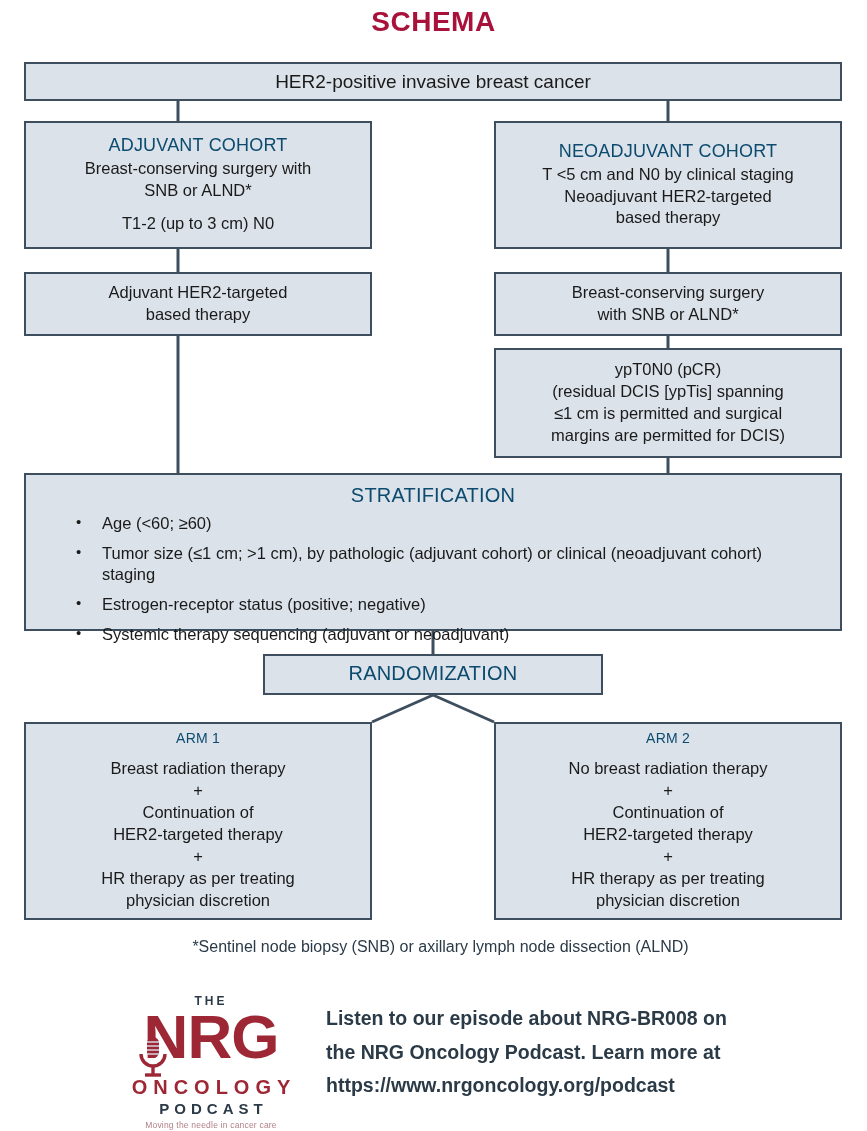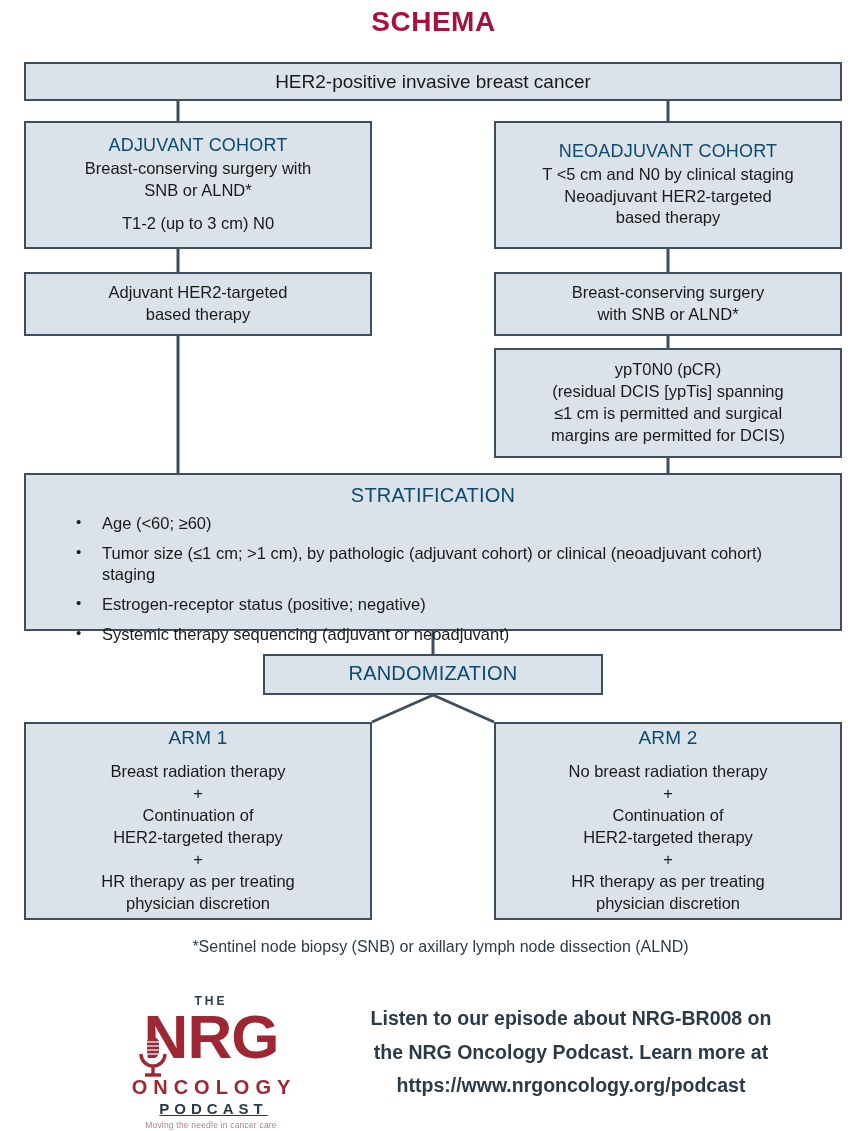--- a/index.html
+++ b/index.html
@@ -86,21 +86,21 @@
   #strat-list li:before {
     content: "\2022";
     position: absolute;
     left: 4px;
     top: -1px;
     font-size: 15px;
     color: #1a1a1a;
   }
   .node .hdr { margin-bottom: 2px; }
   #n-adj .hdr, #n-neo .hdr { font-size: 18px; }
-  #n-arm1 .hdr, #n-arm2 .hdr { font-size: 19px; margin-bottom: 12px; }
+  #n-arm1 .hdr, #n-arm2 .hdr { font-size: 14px; margin-bottom: 12px; }
   .gap { height: 11px; }
   #n-top .ln { font-size: 19px; }
   .body-ln { line-height: 1.33; }
   .plus { line-height: 1.33; }
 
   
   #footnote {
     position: absolute;
     left: 0; top: 938px;
     width: 867px;
@@ -127,21 +127,21 @@
     margin-left: 118px;
     flex: none;
   }
   #promo {
     margin-left: 22px;
     margin-top: 10px;
     font-size: 19.5px;
     font-weight: bold;
     color: #2b3a47;
     line-height: 1.72;
-    text-align: center;
+    text-align: left;
     width: 490px;
   }
   .logo-the {
     position: absolute;
     left: 0; top: 2px; width: 186px;
     text-align: center;
     font-size: 12px;
     font-weight: bold;
     letter-spacing: 3px;
     color: #2b3a47;
@@ -168,21 +168,20 @@
   }
   .logo-pod {
     position: absolute;
     left: 0; top: 108px; width: 186px;
     text-align: center;
     font-size: 15px;
     font-weight: bold;
     letter-spacing: 5px;
     color: #2b3a47;
     text-indent: 5px;
-    text-decoration: underline;
   }
   .logo-tag {
     position: absolute;
     left: 0; top: 128px; width: 186px;
     text-align: center;
     font-size: 8.5px;
     color: #b08088;
     letter-spacing: 0.2px;
   }
   #mic {

